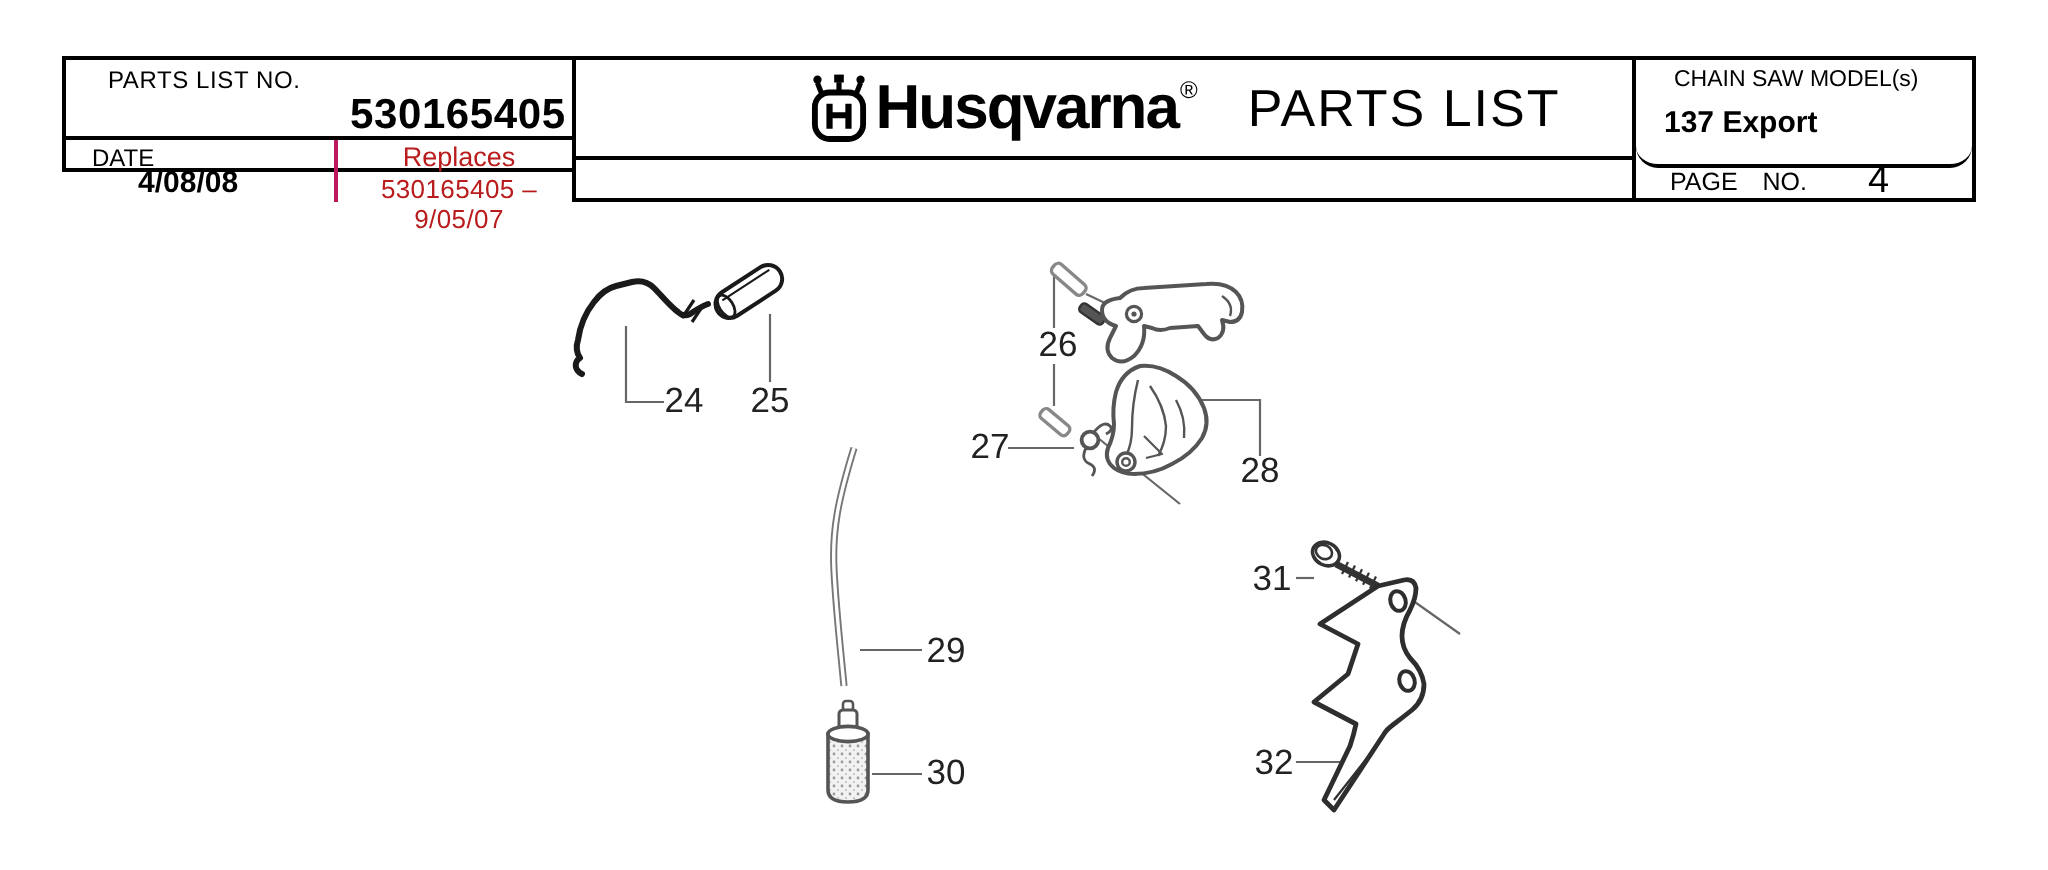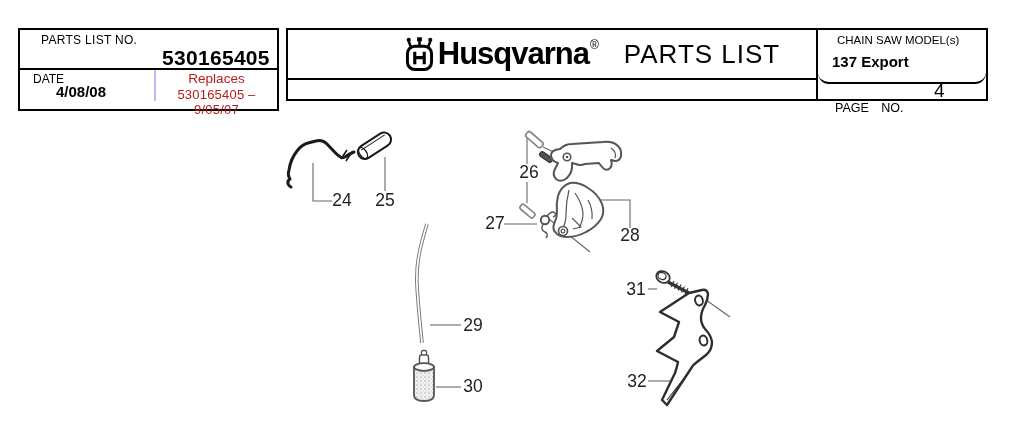--- a/index.html
+++ b/index.html
@@ -3,26 +3,26 @@
 <meta charset="utf-8">
 <style>
   html,body{margin:0;padding:0;background:#e8e8e8;}
   .page{
     position:relative; width:1024px; height:435px; background:#ffffff;
     font-family:"Liberation Sans", sans-serif; color:#000; overflow:hidden;
     margin:0 auto;
   }
   .hbox{position:absolute; box-sizing:border-box; border:2px solid #000; background:#fff;}
   
-  .box-left{left:18px; top:28px; width:261px; height:83px;}
+  .box-left{left:31px; top:28px; width:261px; height:58px;}
   .row-plno{position:relative; height:38px; border-bottom:2px solid #000;}
   .lbl-plno{position:absolute; left:21px; top:3px; font-size:12px; letter-spacing:.3px;}
   .val-plno{position:absolute; left:142px; top:16px; font-size:21px; font-weight:bold; letter-spacing:.3px;}
   .row-date{position:relative; height:31px; display:flex;}
-  .cell-date{position:relative; width:106px; border-right:2px solid #c4b5fd;padding-left:28px;}
+  .cell-date{position:relative; width:106px; border-right:2px solid #be185d;padding-left:28px;}
   .lbl-date{position:absolute; left:13px; top:2px; font-size:12px;}
   .val-date{position:absolute; left:36px; top:13px; font-size:15px; font-weight:bold;}
   .cell-repl{position:relative; flex:1; text-align:center; color:#b91c1c;}
   .lbl-repl{display:block; font-size:13.5px; margin-top:1px;}
   .val-repl{display:block; font-size:13px; margin-top:1px; letter-spacing:.2px;}
   
   .box-center{left:286px; top:28px; width:532px; height:73px;}
   .row-logo{position:relative; height:48px; border-bottom:2px solid #000;
     display:flex; align-items:center; justify-content:center;text-align:center;}
   .logo-cluster{display:flex; align-items:center; transform:translateX(40px);}
@@ -30,21 +30,21 @@
   .reg-mark{font-size:12px; vertical-align:top; position:relative; top:-9px; left:1px;}
   .doc-title{font-size:26px; letter-spacing:1px; margin-left:26px;}
   .row-note{position:relative; height:21px; line-height:21px; padding-left:30px; font-size:14px;}
   .note-label{font-weight:bold;}
   
   .box-right{left:816px; top:28px; width:172px; height:73px;}
   .row-model{position:relative; height:52px; border-bottom:2px solid #000;border-radius:11px;}
   .lbl-model{position:absolute; left:19px; top:4px; font-size:11.5px;}
   .val-model{position:absolute; left:14px; top:23px; font-size:15px; font-weight:bold;}
   .row-page{position:relative; height:15px;}
-  .lbl-page{position:absolute; left:17px; top:0px; font-size:12.5px; word-spacing:9px;margin-top:17px;}
+  .lbl-page{position:absolute; left:17px; top:0px; font-size:12.5px; word-spacing:9px;}
   .val-page{position:absolute; left:116px; top:-4px; font-size:19px;}
   
   .diagram{position:absolute; left:0; top:105px;}
   .callout{font-size:17.5px; fill:#222;}
 </style>
 </head>
 <body>
 
 <div class="page">
 

